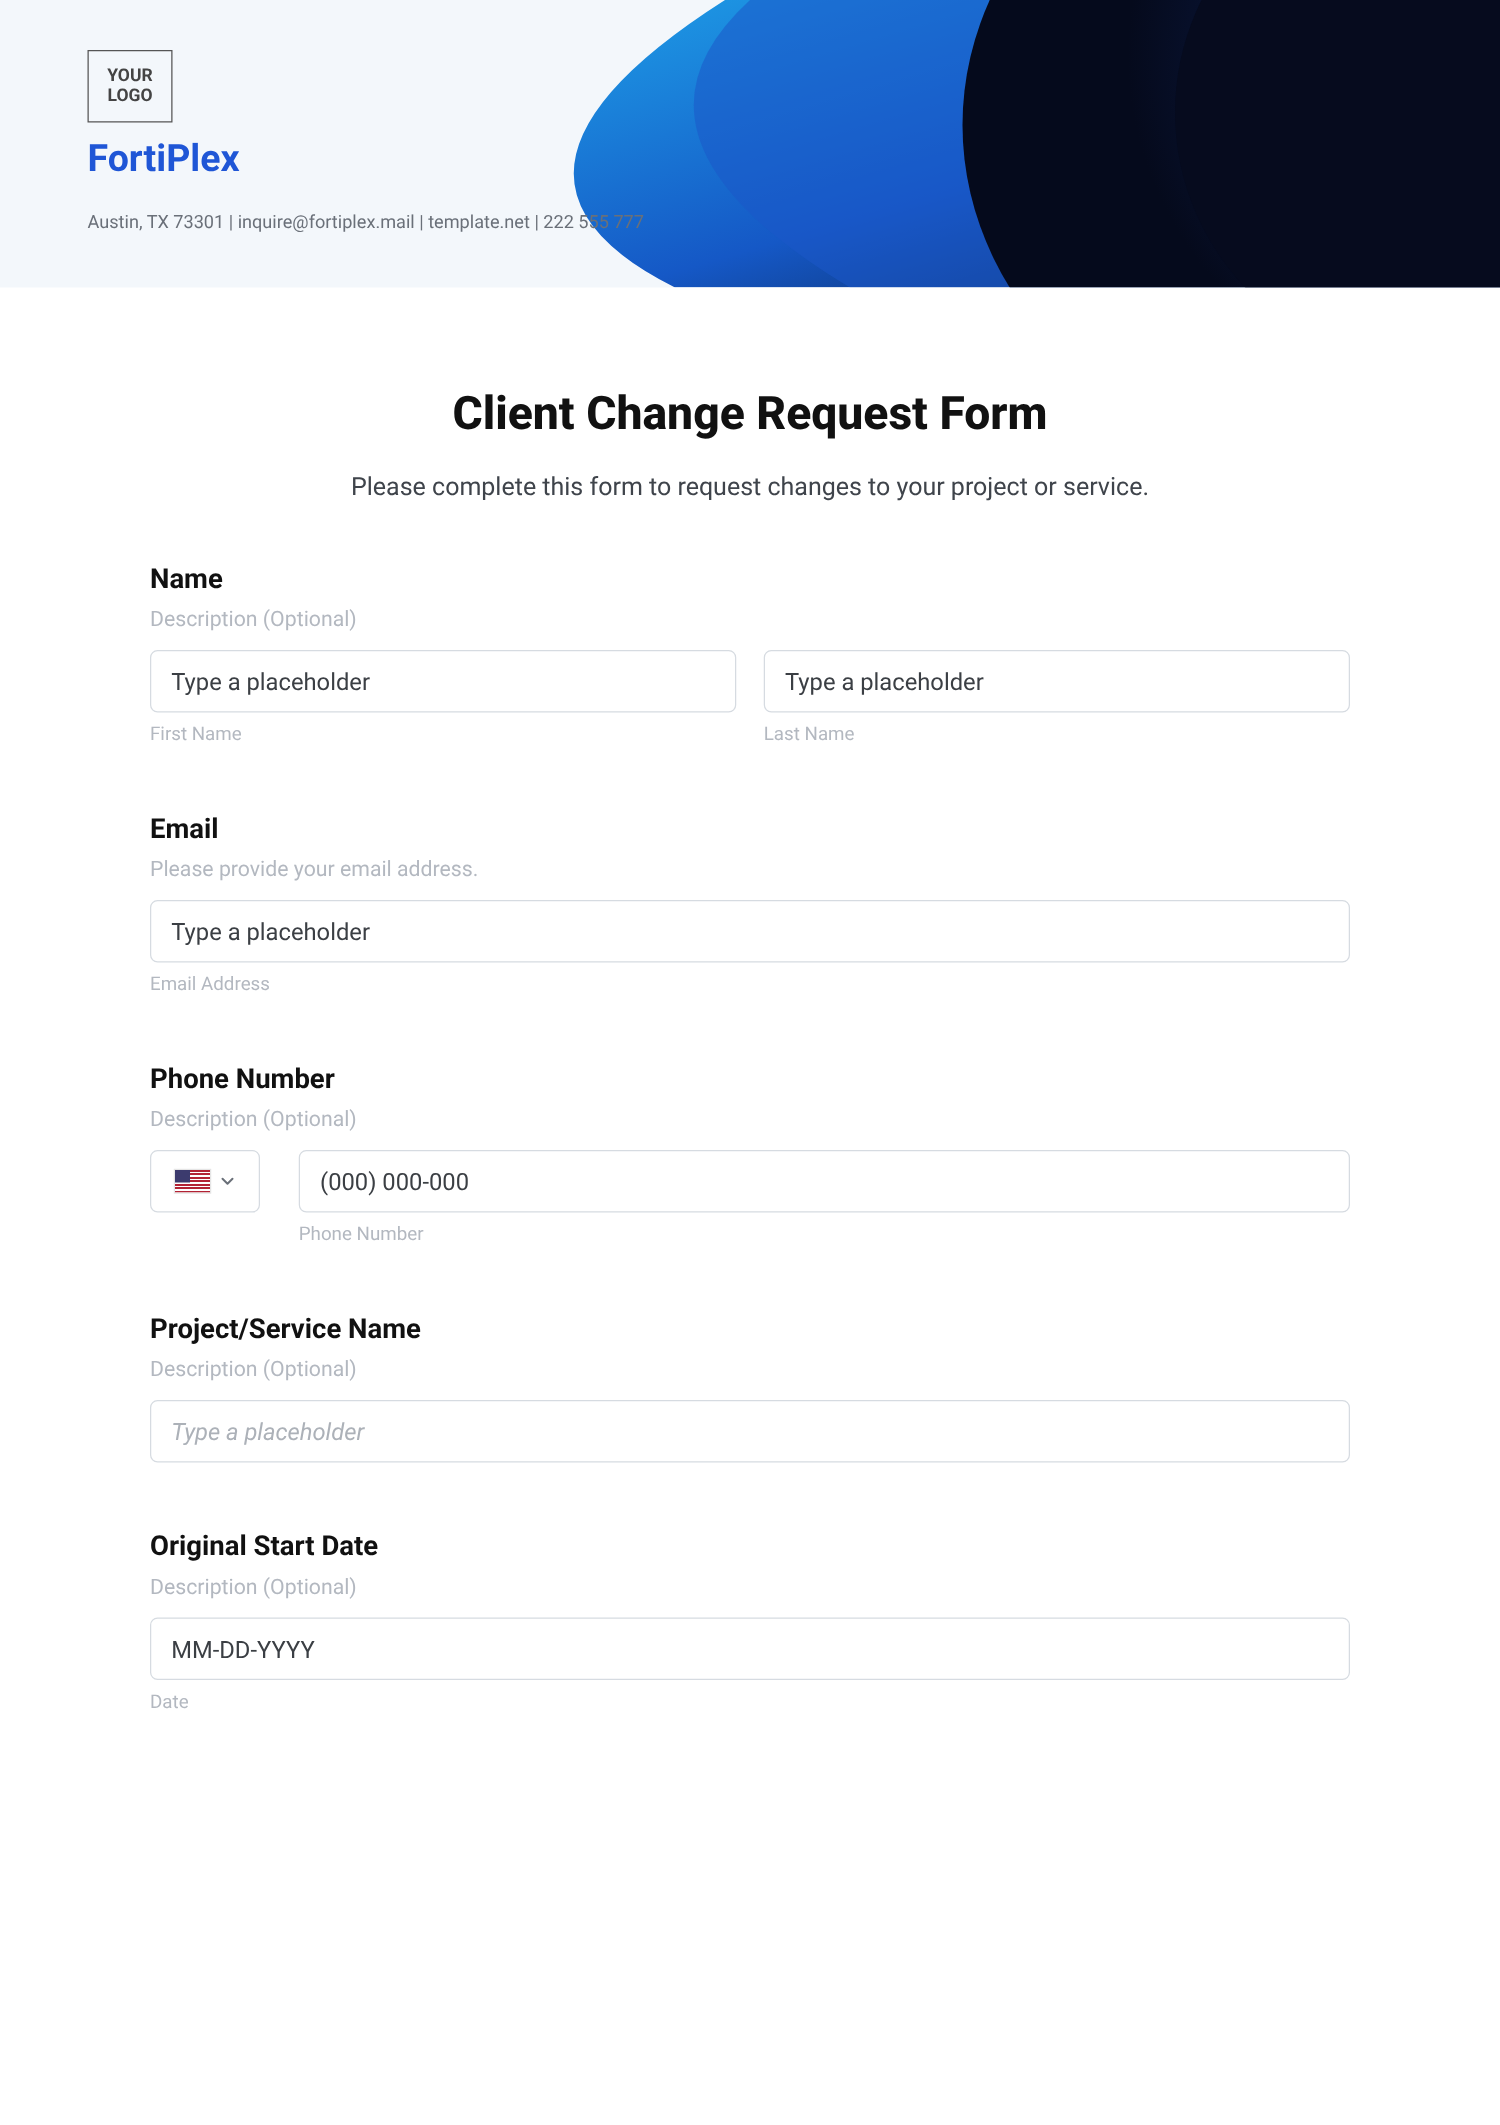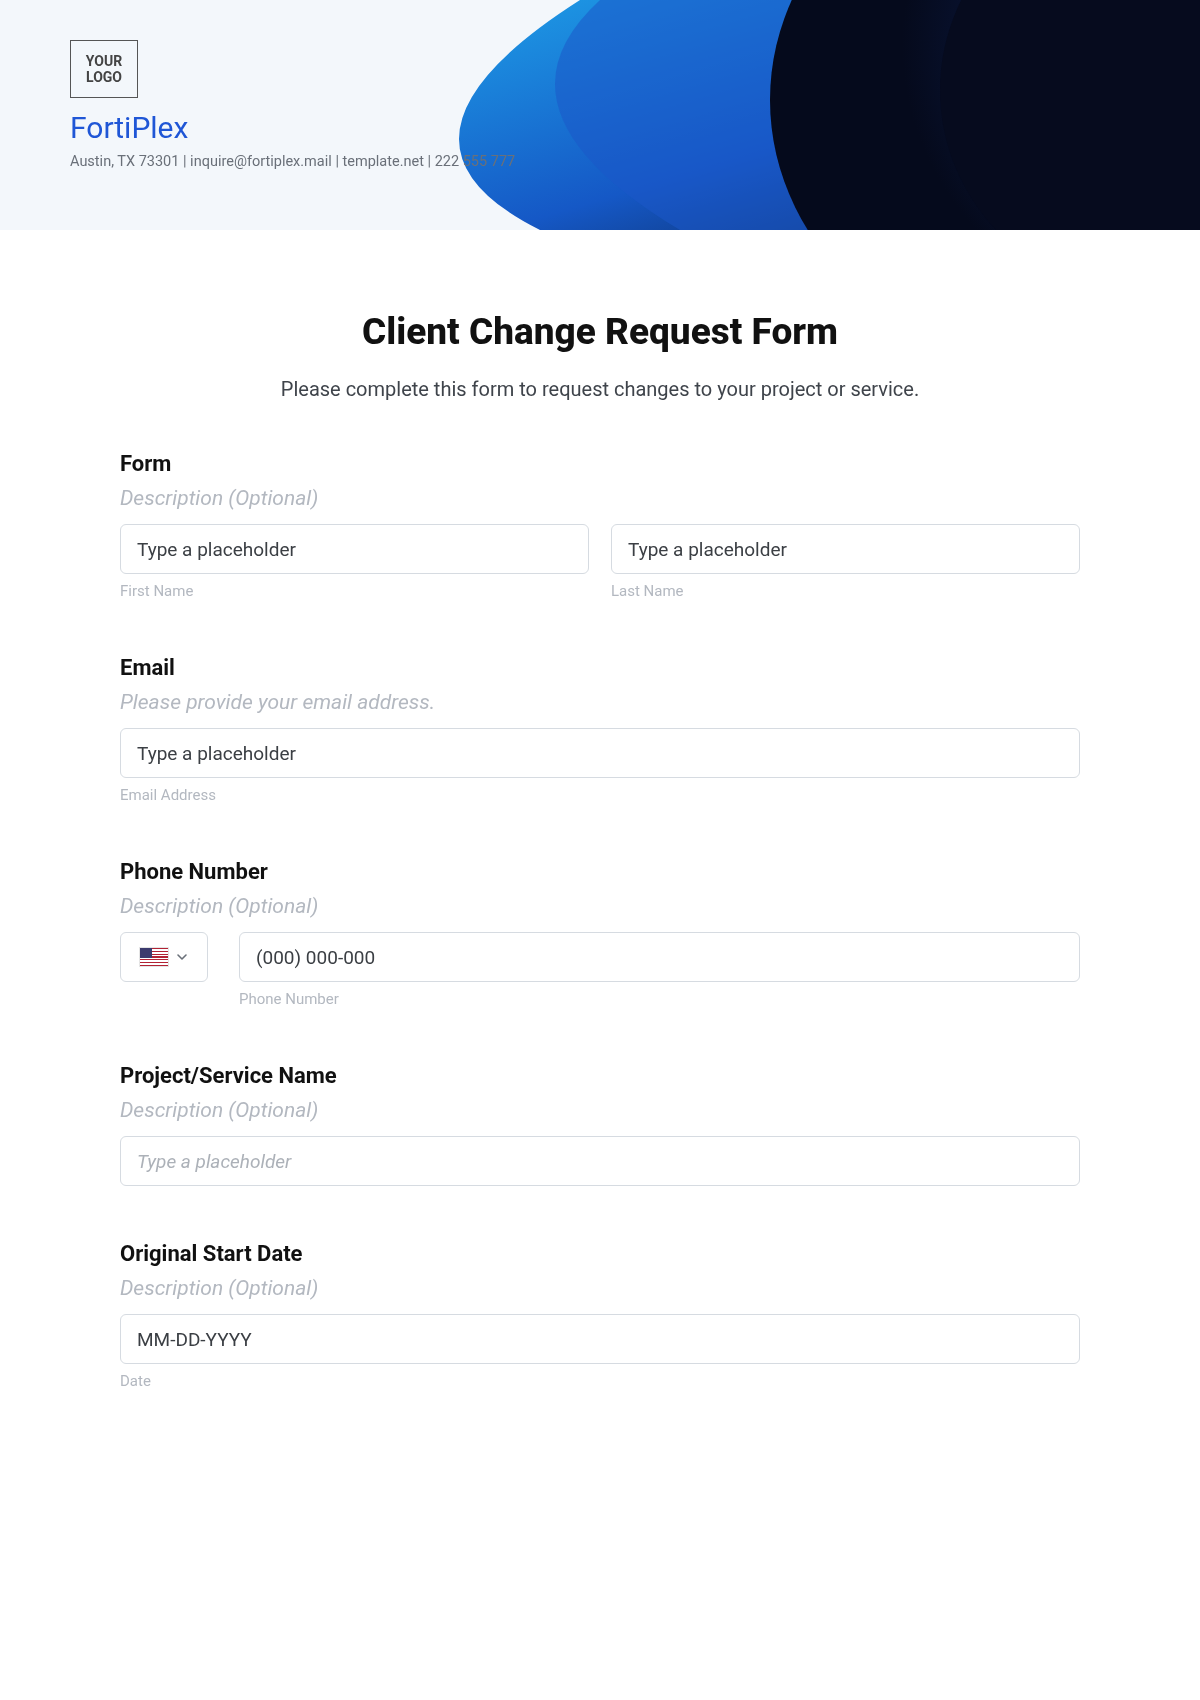--- a/index.html
+++ b/index.html
@@ -35,23 +35,23 @@
       text-align: center;
       font-size: 14px;
       font-weight: 700;
       line-height: 1.15;
       color: #444;
       background: #f3f7fb;
       margin-bottom: 12px;
     }
     .brand {
       font-size: 30px;
-      font-weight: 400;
+      font-weight: 700;
       color: #1f56d6;
-      margin-bottom: 8px;
+      margin-bottom: 24px;
     }
     .contact-line {
       font-size: 14.5px;
       color: #6a7079;
     }
     .swoosh {
       position: absolute;
       top: 0;
       right: 0;
       width: 780px;
@@ -77,22 +77,21 @@
     .field-block {
       margin-bottom: 55px;
     }
     .field-label {
       font-size: 22px;
       font-weight: 700;
       color: #111;
       margin-bottom: 10px;
     }
     .field-desc {
-      font-size: 21px;
-      font-style: italic;
+      font-size: 17px;
       color: #b3b8c0;
       margin-bottom: 14px;
     }
     .row-2 {
       display: flex;
       gap: 22px;
     }
     .row-2 > .col {
       flex: 1;
     }
@@ -197,21 +196,21 @@
     <div class="brand">FortiPlex</div>
     <div class="contact-line">Austin, TX 73301 | inquire@fortiplex.mail | template.net | 222 555 777</div>
   </div>
 </header>
 
 <main class="main">
   <h1 class="form-title">Client Change Request Form</h1>
   <p class="form-sub">Please complete this form to request changes to your project or service.</p>
 
   <section class="field-block">
-    <div class="field-label">Form</div>
+    <div class="field-label">Name</div>
     <div class="field-desc">Description (Optional)</div>
     <div class="row-2">
       <div class="col">
         <input type="text" class="input" placeholder="Type a placeholder" style="">
         <div class="sub-label">First Name</div>
       </div>
       <div class="col">
         <input type="text" class="input" placeholder="Type a placeholder" style="">
         <div class="sub-label">Last Name</div>
       </div>

